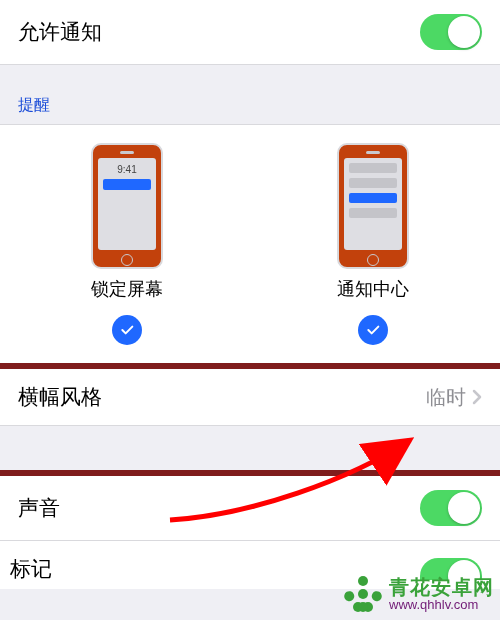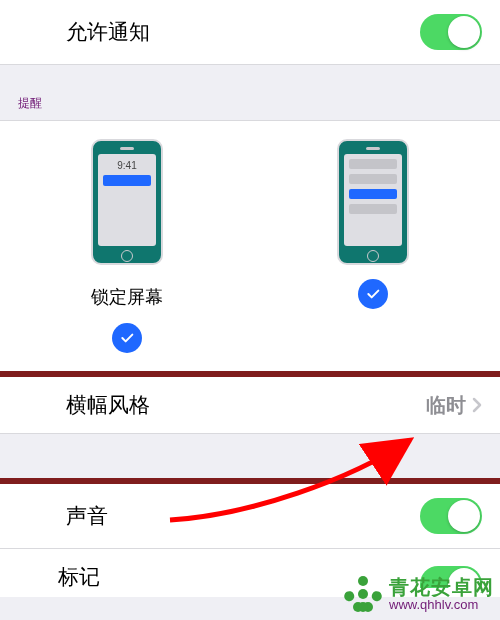--- a/index.html
+++ b/index.html
@@ -16,25 +16,25 @@
     .row {
       background: #fff;
       display: flex;
       align-items: center;
       justify-content: space-between;
       padding: 14px 18px;
       border-top: 6px solid #7f1d1d;
       border-bottom: 1px solid #d9d9dd;
     }
     .row + .row { border-top: none; }
-    .row-label { font-size: 21px; margin-left: 48px; }
-    .row-value { color: #8e8e93; font-size: 20px; display: flex; align-items: center; gap: 6px; font-weight: bold; }
+    .row-label { font-size: 21px; }
+    .row-value { color: #8e8e93; font-size: 20px; display: flex; align-items: center; gap: 6px; }
     .section-header {
-      color: #701a75;
-      font-size: 12px;
+      color: #1d4ed8;
+      font-size: 16px;
       padding: 30px 18px 8px;
     }
     .alerts-card {
       background: #fff;
       border-top: 1px solid #d9d9dd;
       border-bottom: 1px solid #d9d9dd;
       margin-bottom: -1px;
     }
     .alerts-grid {
       display: flex;
@@ -44,21 +44,21 @@
     .alert-col {
       display: flex;
       flex-direction: column;
       align-items: center;
       width: 150px;
     }
     .phone {
       width: 72px;
       height: 126px;
       border-radius: 10px;
-      background: #0f766e;
+      background: #c2410c;
       border: 2px solid #d9d9dd;
       position: relative;
       display: flex;
       flex-direction: column;
       align-items: center;
       padding-top: 6px;
     }
     .phone .speaker {
       width: 14px; height: 3px; background: #c9c9ce; border-radius: 2px;
       margin-bottom: 4px;
@@ -79,21 +79,21 @@
     }
     .nc-bar {
       width: 48px; height: 10px; border-radius: 2px; margin-top: 5px;
     }
     .nc-bar.gray { background: #c4c4c9; }
     .nc-bar.blue { background: #1f68ff; }
     .banner-screen { background: #fff !important; }
     .banner-bar {
       width: 48px; height: 11px; background: #1f68ff; border-radius: 2px; margin-top: 4px;
     }
-    .alert-label { margin-top: 20px; font-size: 18px; }
+    .alert-label { margin-top: 8px; font-size: 18px; }
     .check-circle {
       width: 30px; height: 30px; border-radius: 50%;
       background: #1f68ff; margin-top: 14px;
       display: flex; align-items: center; justify-content: center;
     }
     .check-circle svg { display: block; }
     .toggle {
       width: 62px; height: 36px; border-radius: 18px;
       position: relative;
       background: #e5e5ea;
@@ -168,20 +168,21 @@
       <div class="phone">
         <div class="speaker"></div>
         <div class="screen">
           <div class="nc-bar gray"></div>
           <div class="nc-bar gray"></div>
           <div class="nc-bar blue"></div>
           <div class="nc-bar gray"></div>
         </div>
         <div class="home"></div>
       </div>
+      <div class="alert-label">通知中心</div>
       <div class="check-circle">
         <svg width="16" height="16" viewBox="0 0 24 24">
             <path d="M5 12l5 5L20 7" stroke="#fff" stroke-width="3" fill="none" stroke-linecap="round" stroke-linejoin="round"></path>
           </svg>
       </div>
     </div>
 
 
   </div>
 </div>

